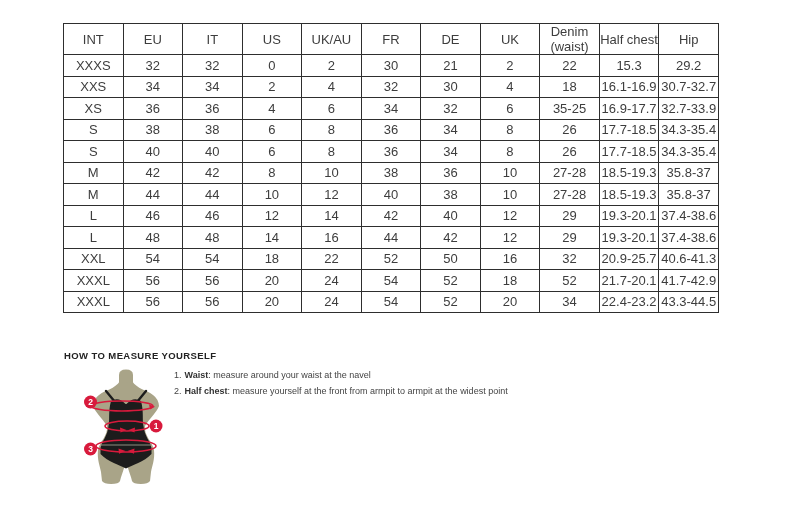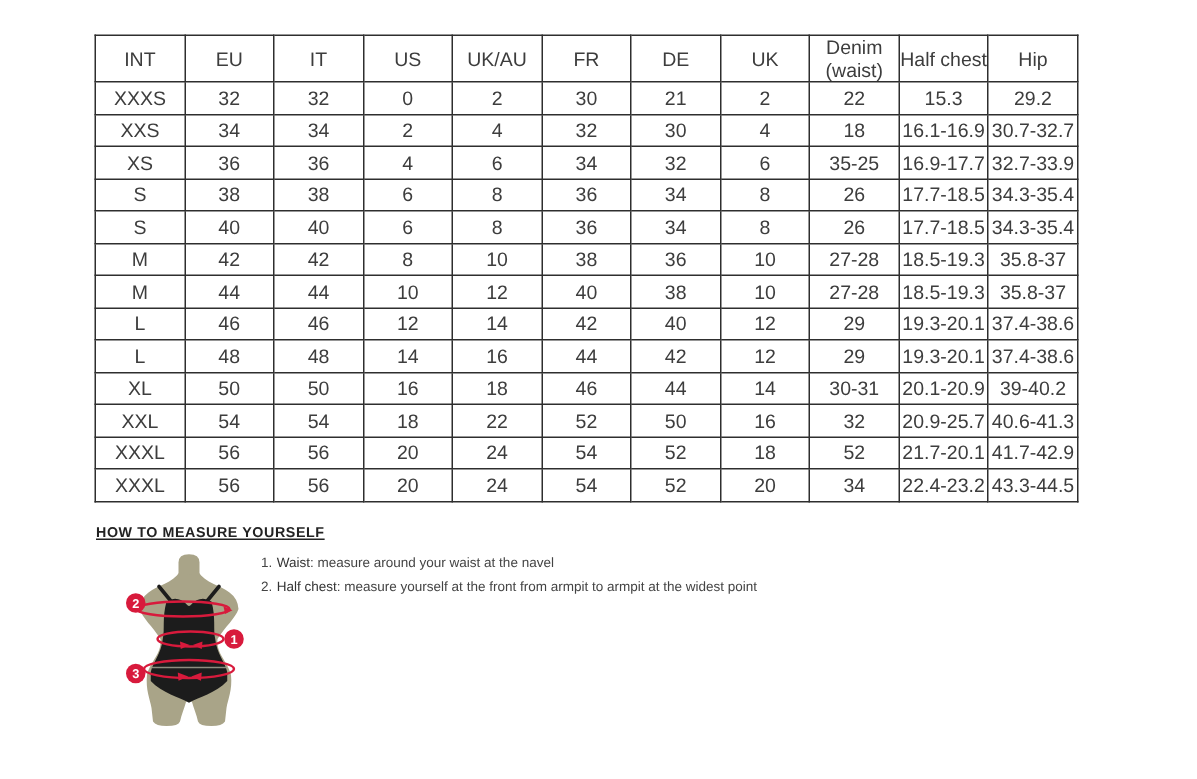--- a/index.html
+++ b/index.html
@@ -25,27 +25,27 @@
   table.size-table th, table.size-table td{
     border:1px solid var(--border);
     text-align:center;vertical-align:middle;
     font-weight:400;padding:0;
   }
   table.size-table th{height:25px;}
   table.size-table td{height:21.5px;}
   
   .measure-title{
     position:absolute;left:64px;top:350px;
-    font-size:9.5px;font-weight:700;letter-spacing:.4px;color:#222;text-decoration:underline;
+    font-size:9.5px;font-weight:700;letter-spacing:.4px;color:#222;
   }
   .figure-wrap{position:absolute;left:78px;top:368px;width:104px;height:120px;}
   .measure-list{position:absolute;left:174px;top:370px;font-size:9px;color:#444;}
   .m-item{margin-bottom:5.5px;line-height:10px;white-space:nowrap;}
   .m-item .num{margin-right:3px;}
-  .m-item b{font-weight:400;color:#333;margin-top:36px;}
+  .m-item b{font-weight:700;color:#333;margin-top:36px;}
   
   .body-fill{fill:var(--mannequin);}
   .suit-fill{fill:var(--suit);}
   .suit-stroke{stroke:var(--suit);stroke-width:2.4;fill:none;stroke-linecap:round;}
   .hem-line{stroke:var(--hem);stroke-width:1.1;fill:none;}
   .red-stroke{stroke:var(--accent);stroke-width:1.6;fill:none;}
   .red-fill{fill:var(--accent);}
   .badge-num{
     fill:#fff;font-family:"Liberation Sans",sans-serif;
     font-size:8.5px;font-weight:700;text-anchor:middle;
@@ -181,33 +181,20 @@
           <td>48</td>
           <td>48</td>
           <td>14</td>
           <td>16</td>
           <td>44</td>
           <td>42</td>
           <td>12</td>
           <td>29</td>
           <td>19.3-20.1</td>
           <td>37.4-38.6</td>
-        </tr>
-        <tr>
-          <td>XL</td>
-          <td>50</td>
-          <td>50</td>
-          <td>16</td>
-          <td>18</td>
-          <td>46</td>
-          <td>44</td>
-          <td>14</td>
-          <td>30-31</td>
-          <td>20.1-20.9</td>
-          <td>39-40.2</td>
         </tr>
         <tr>
           <td>XXL</td>
           <td>54</td>
           <td>54</td>
           <td>18</td>
           <td>22</td>
           <td>52</td>
           <td>50</td>
           <td>16</td>

